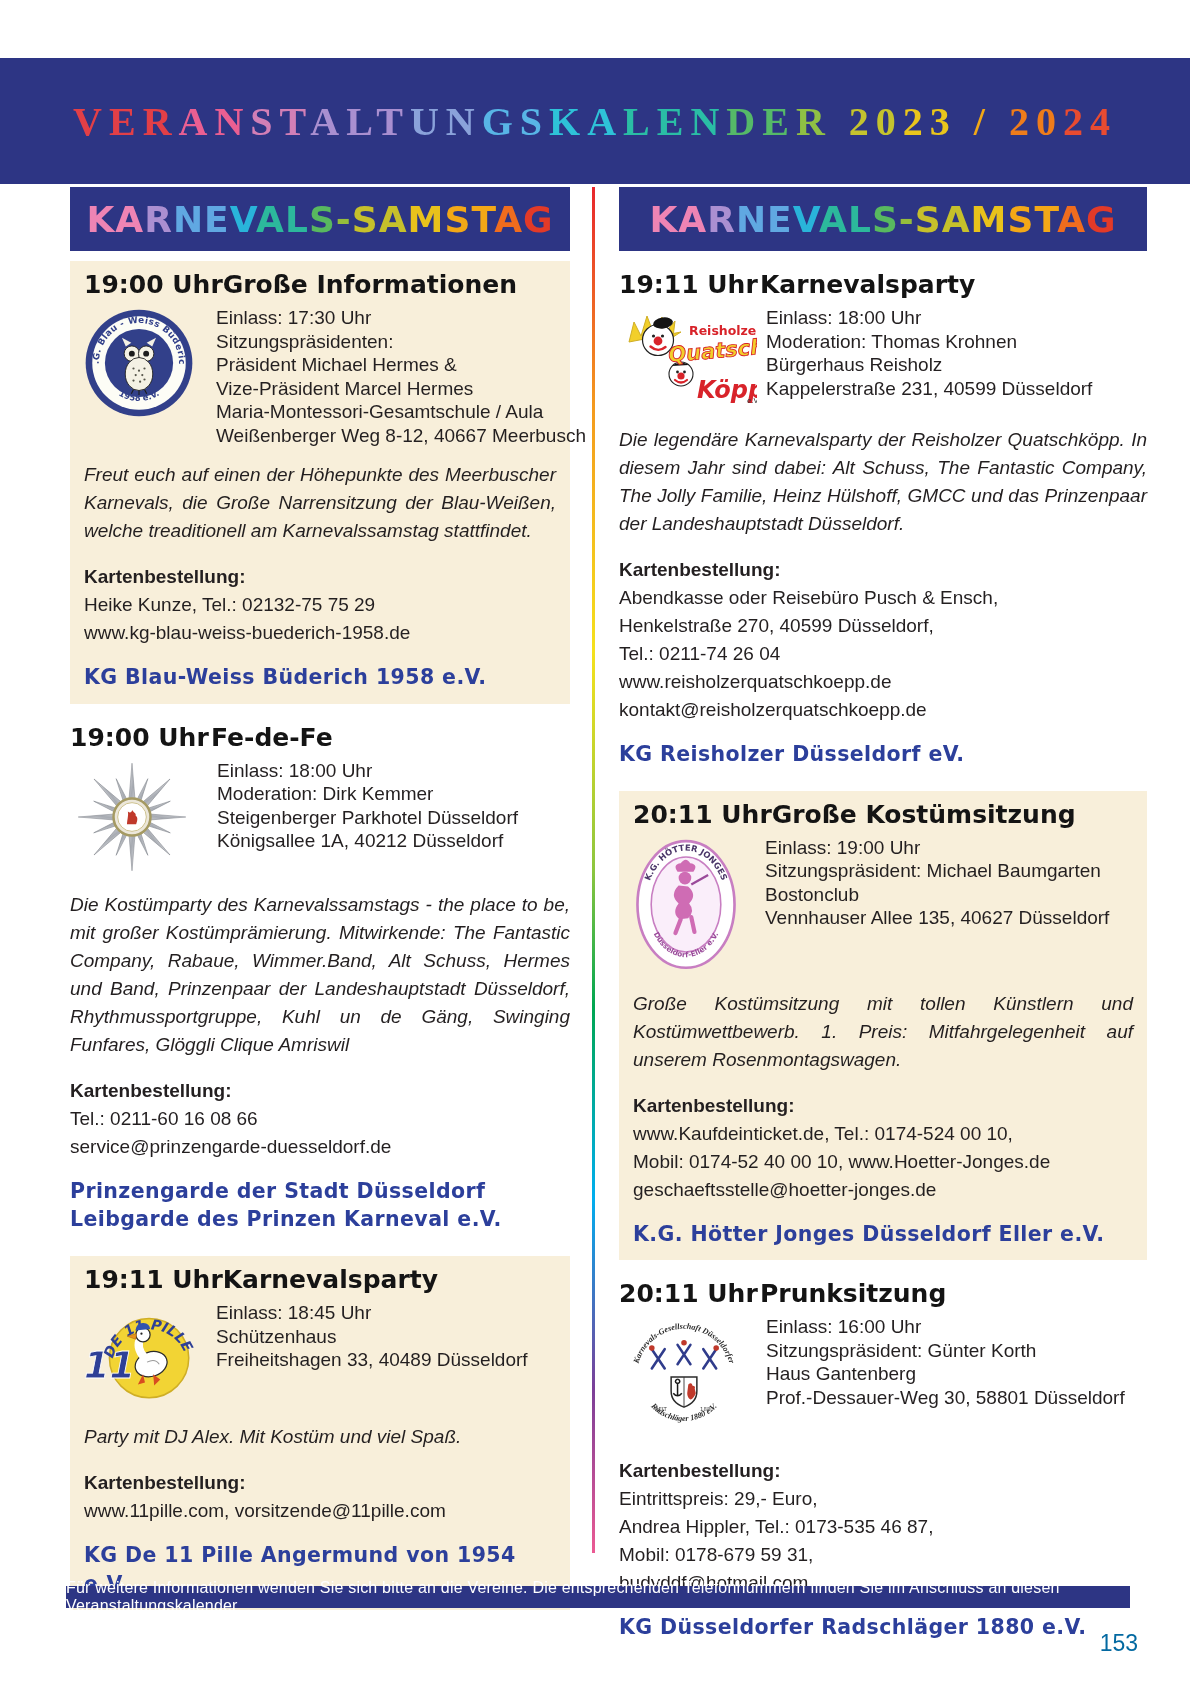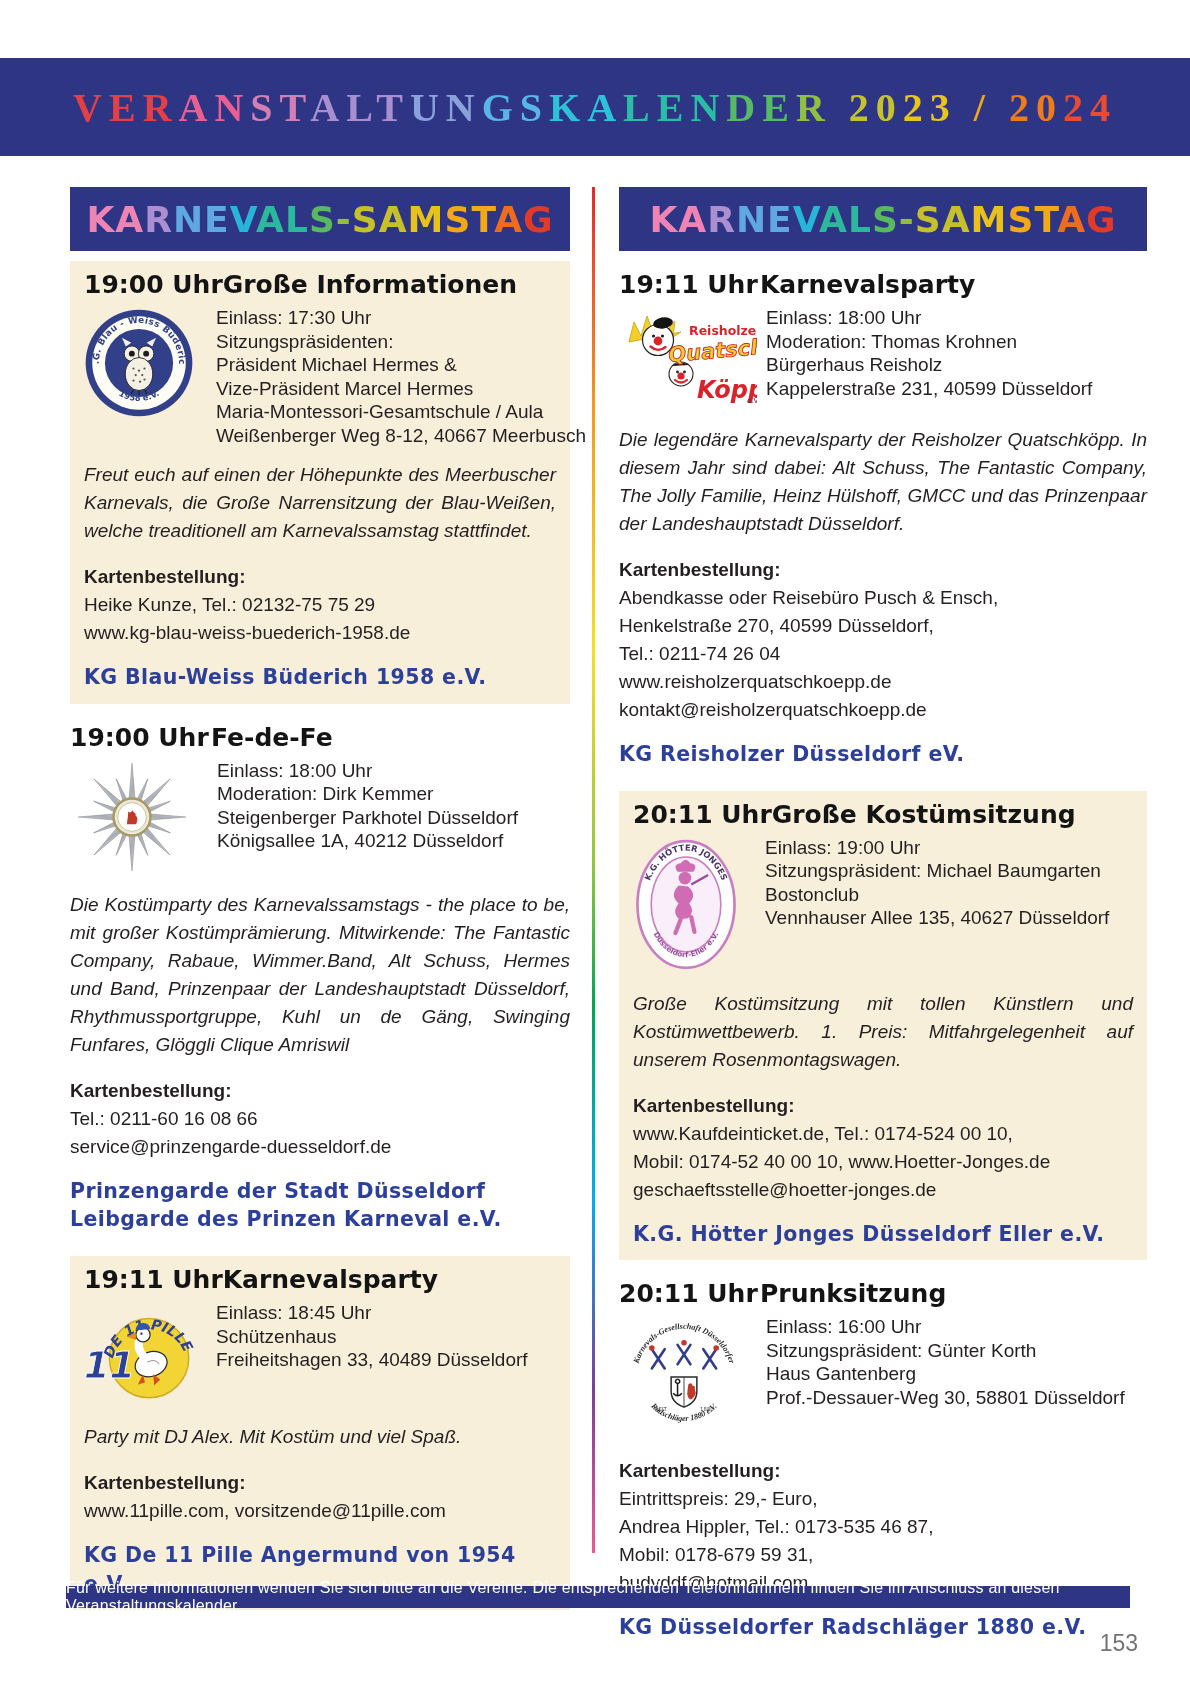--- a/index.html
+++ b/index.html
@@ -5,21 +5,21 @@
   html,body{margin:0;padding:0;}
   body{
     width:1190px;height:1683px;background:#ffffff;
     font-family:"Liberation Sans",sans-serif;color:#231f20;
     position:relative;overflow:hidden;
   }
   .page{position:relative;width:1190px;height:1683px;}
 
   
   .top-banner{
-    position:absolute;top:58px;left:0;right:0;height:98px;
+    position:absolute;top:58px;left:0;right:0;height:126px;
     background:#2d3584;display:flex;align-items:center;justify-content:center;
   }
   .banner-title{
     margin:0;font-family:"Liberation Serif",serif;font-weight:bold;
     font-size:40px;letter-spacing:7px;white-space:nowrap;
   }
 
   
   .content{position:absolute;top:187px;left:70px;display:flex;align-items:flex-start;}
   .col{width:500px;}
@@ -64,21 +64,21 @@
     margin:16px 0 0;font-family:"DejaVu Sans",sans-serif;font-weight:bold;
     font-size:20.5px;line-height:1.4;color:#2c3f9b;letter-spacing:0.4px;
   }
 
   
   .footer-bar{
     position:absolute;left:66px;top:1586px;width:1064px;height:22px;
     background:#2d3584;color:#ffffff;display:flex;align-items:center;justify-content:center;
     font-size:16px;letter-spacing:0.2px;
   }
-  .page-number{position:absolute;top:1630px;right:52px;font-size:23px;color:#737373;margin-left:8px;}
+  .page-number{position:absolute;top:1630px;right:52px;font-size:23px;color:#0369a1;margin-left:8px;}
 </style>
 </head>
 <body>
 
 <div class="page">
 
   <header class="top-banner">
     <h1 class="banner-title"><span style="color: rgb(226, 63, 71);">V</span><span style="color: rgb(226, 63, 71);">E</span><span style="color: rgb(226, 63, 71);">R</span><span style="color: rgb(234, 95, 146);">A</span><span style="color: rgb(234, 95, 146);">N</span><span style="color: rgb(210, 127, 182);">S</span><span style="color: rgb(210, 127, 182);">T</span><span style="color: rgb(169, 143, 208);">A</span><span style="color: rgb(169, 143, 208);">L</span><span style="color: rgb(169, 143, 208);">T</span><span style="color: rgb(138, 162, 218);">U</span><span style="color: rgb(138, 162, 218);">N</span><span style="color: rgb(88, 181, 230);">G</span><span style="color: rgb(88, 181, 230);">S</span><span style="color: rgb(46, 194, 216);">K</span><span style="color: rgb(46, 194, 216);">A</span><span style="color: rgb(42, 189, 165);">L</span><span style="color: rgb(42, 189, 165);">E</span><span style="color: rgb(42, 189, 165);">N</span><span style="color: rgb(85, 185, 104);">D</span><span style="color: rgb(85, 185, 104);">E</span><span style="color: rgb(143, 192, 68);">R</span><span style="color: rgb(143, 192, 68);"> </span><span style="color: rgb(196, 195, 46);">2</span><span style="color: rgb(196, 195, 46);">0</span><span style="color: rgb(233, 197, 28);">2</span><span style="color: rgb(233, 197, 28);">3</span><span style="color: rgb(233, 197, 28);"> </span><span style="color: rgb(242, 168, 22);">/</span><span style="color: rgb(242, 168, 22);"> </span><span style="color: rgb(238, 124, 27);">2</span><span style="color: rgb(238, 124, 27);">0</span><span style="color: rgb(232, 75, 49);">2</span><span style="color: rgb(232, 75, 49);">4</span></h1>
   </header>
 

